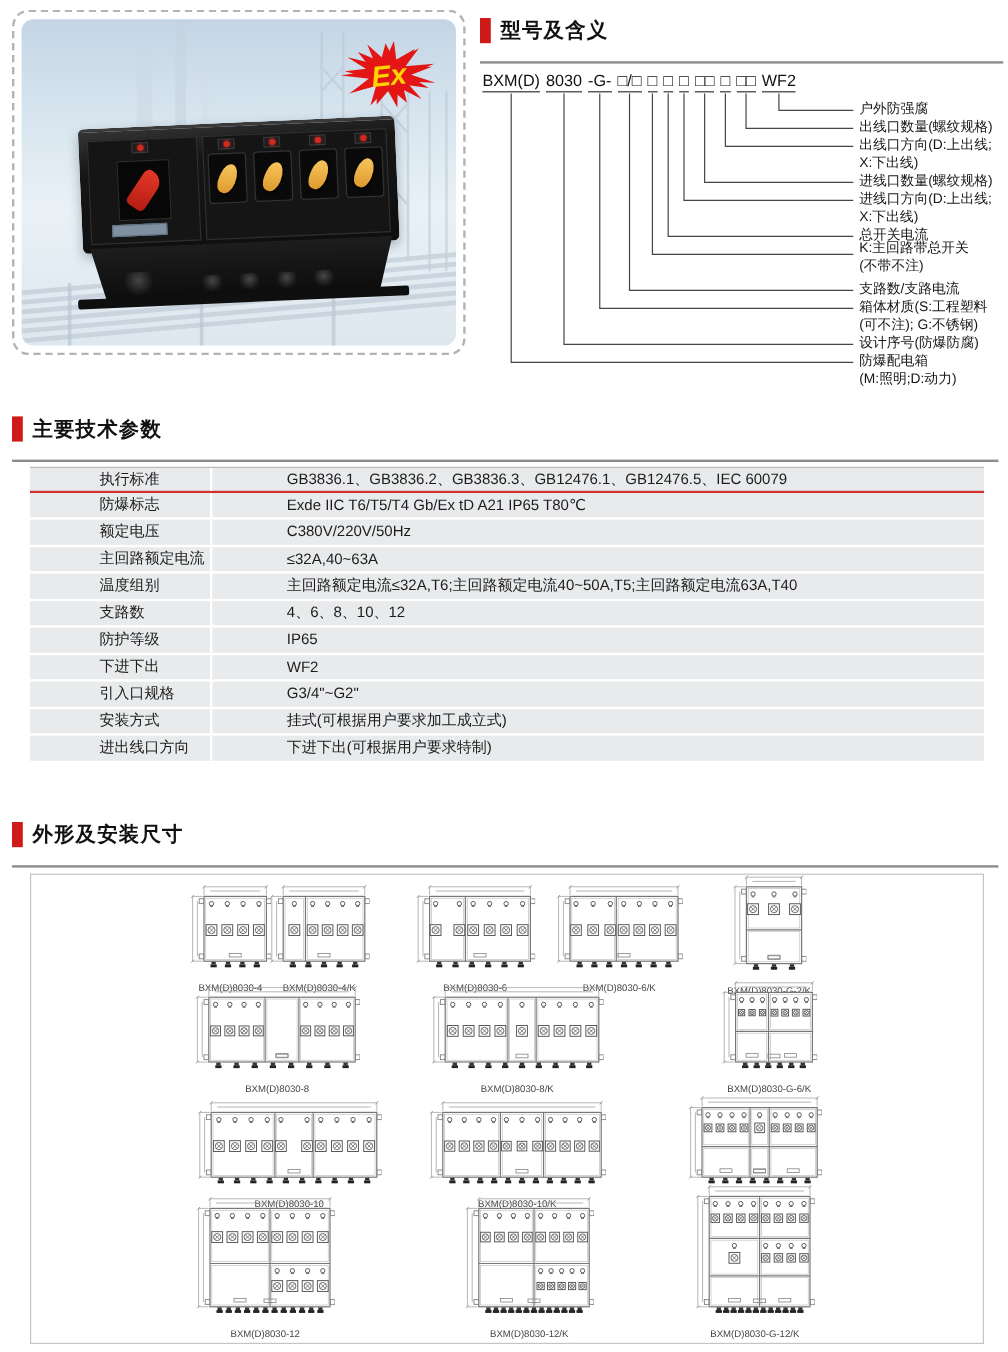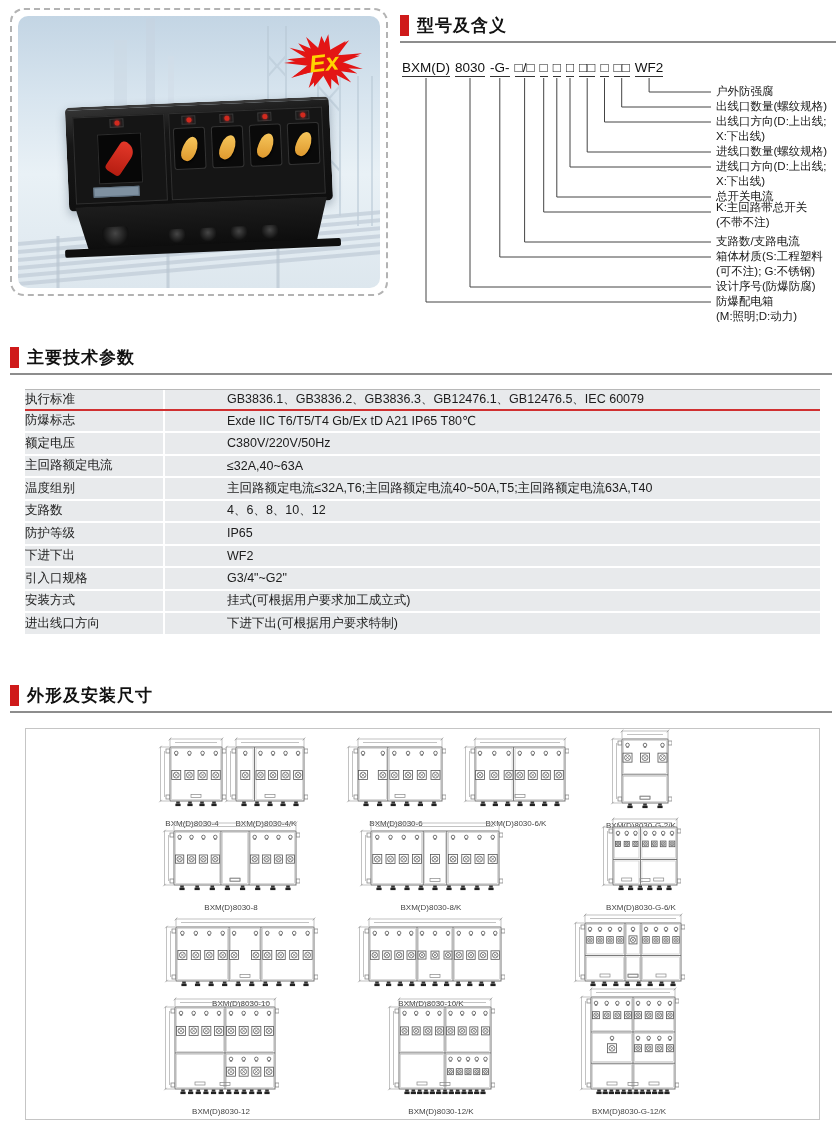--- a/index.html
+++ b/index.html
@@ -5,21 +5,21 @@
   :root{
     --accent:#cf1a1a; --redline:#d03030; --rowbg:#e8eaec;
     --ink:#1c1c1c; --linegray:#8d8d8d; --drawline:#777;
   }
   *{box-sizing:border-box;margin:0;padding:0;}
   html,body{background:#fff;}
   body{width:840px;height:1127px;position:relative;font-family:"Liberation Sans","DejaVu Sans",sans-serif;color:var(--ink);}
   .page{position:absolute;inset:0;background:#fff;overflow:hidden;}
 
   
-  .sec-head{position:absolute;display:flex;align-items:center;gap:8px;border-bottom:2px solid var(--linegray);padding-bottom:4px;}
+  .sec-head{position:absolute;display:flex;align-items:center;gap:8px;border-bottom:2px solid var(--linegray);padding-bottom:14px;}
   .red-block{width:9px;height:21px;background:var(--accent);flex:0 0 auto;}
   .sec-title{font-size:17px;font-weight:bold;color:#111;letter-spacing:1px;}
   #model-head{left:400px;top:14px;width:436px;}
   #params-head{left:10px;top:346px;width:822px;}
   #dims-head{left:10px;top:684px;width:822px;}
 
   
   .photo-panel{position:absolute;left:10px;top:8px;width:378px;height:288px;border:2px dashed #b3b3b3;border-radius:14px;padding:6px;}
   .photo-inner{position:relative;width:100%;height:100%;border-radius:10px;overflow:hidden;
     background:linear-gradient(180deg,#c3d5e4 0%,#d8e5ef 30%,#e9f1f6 58%,#dde7ee 100%);}
@@ -49,21 +49,21 @@
   .model-string{position:absolute;left:2px;top:12px;display:flex;gap:5px;font-size:13.5px;color:#111;white-space:nowrap;}
   .model-seg{border-bottom:1px solid #333;padding-bottom:1px;}
   #ladder-svg{position:absolute;inset:0;pointer-events:none;}
   .model-label{position:absolute;left:316px;font-size:11.5px;line-height:15px;color:#161616;white-space:nowrap;}
   .model-label span{display:block;}
 
   
   .params-table{position:absolute;left:25px;top:389px;width:795px;border-top:1px solid #b8b8b8;}
   .p-row{display:flex;height:20.5px;margin-bottom:2px;background:var(--rowbg);font-size:12.5px;}
   .p-row-first{margin-bottom:0;border-bottom:2px solid var(--redline);}
-  .p-label{width:140px;border-right:2px solid #fff;display:flex;align-items:center;flex:0 0 auto;}
+  .p-label{width:124px;border-right:2px solid #fff;display:flex;align-items:center;padding-left:30px;flex:0 0 auto;margin-left:28px;}
   .p-value{flex:1;display:flex;align-items:center;padding-left:18px;margin-left:44px;}
 
   
   .dims-panel{position:absolute;left:25px;top:728px;width:795px;height:392px;border:1px solid #c5c5c5;background:#fff;}
   .fig{position:absolute;display:flex;flex-direction:column;align-items:center;}
   .fig-label{font-size:8px;color:#444;margin-top:2px;white-space:nowrap;}
 </style>
 </head>
 <body>
 

